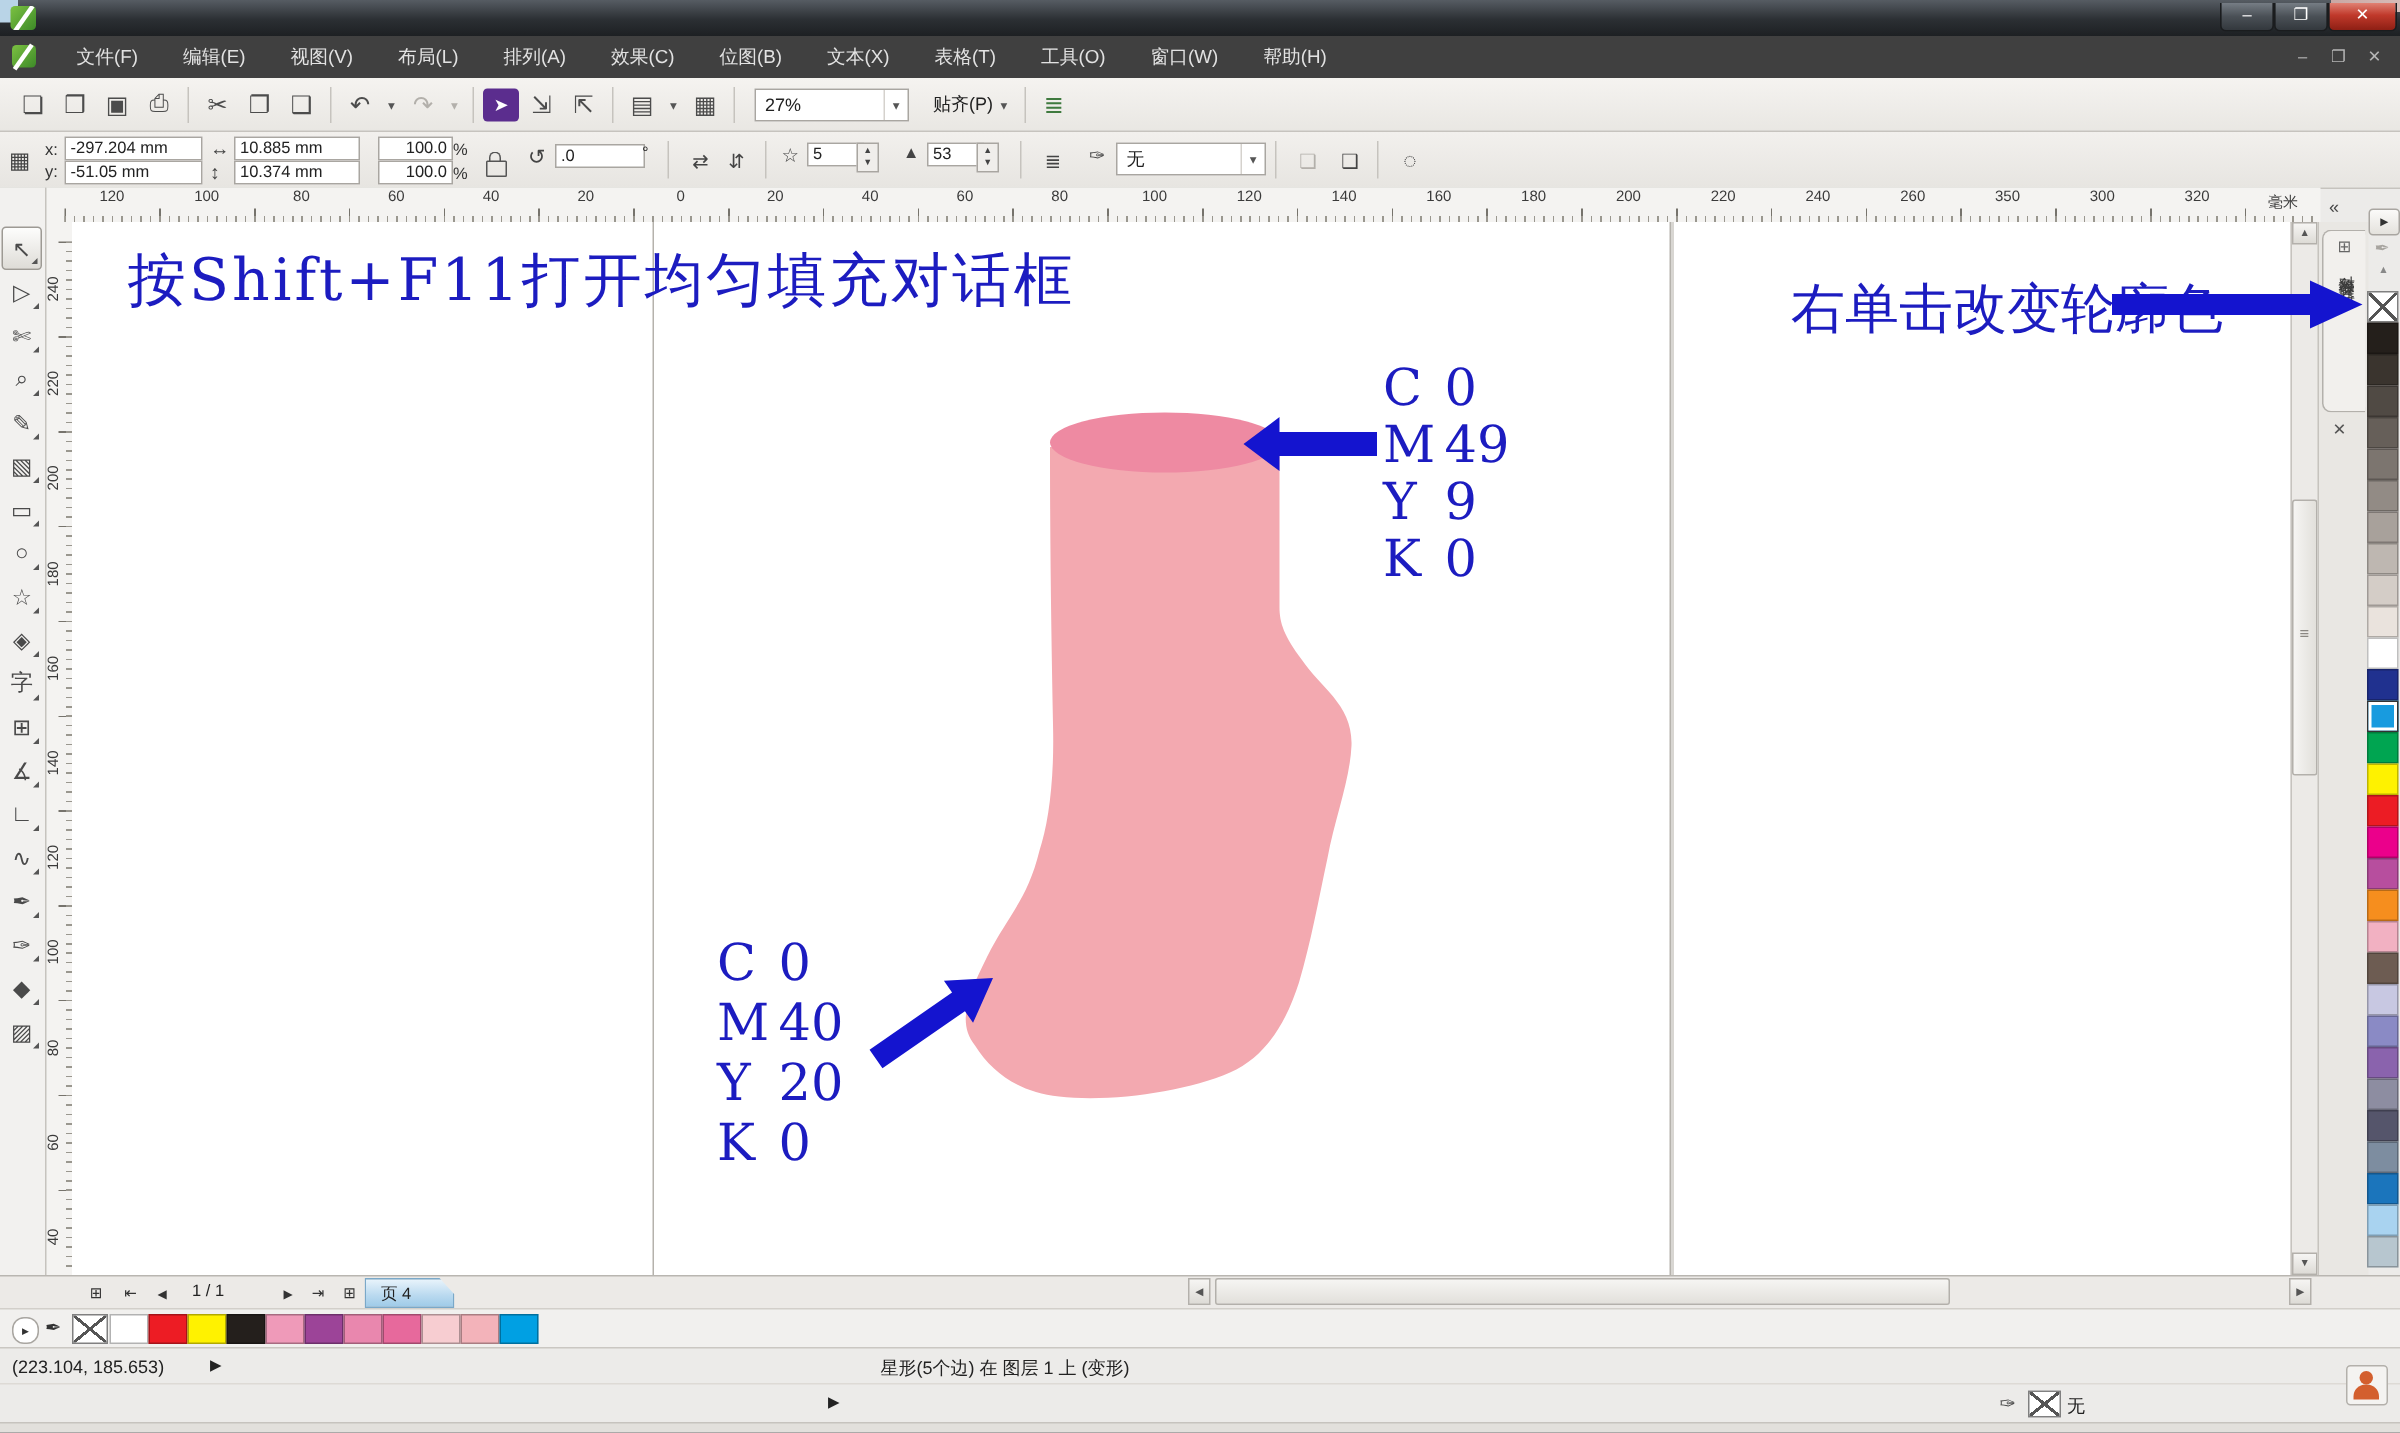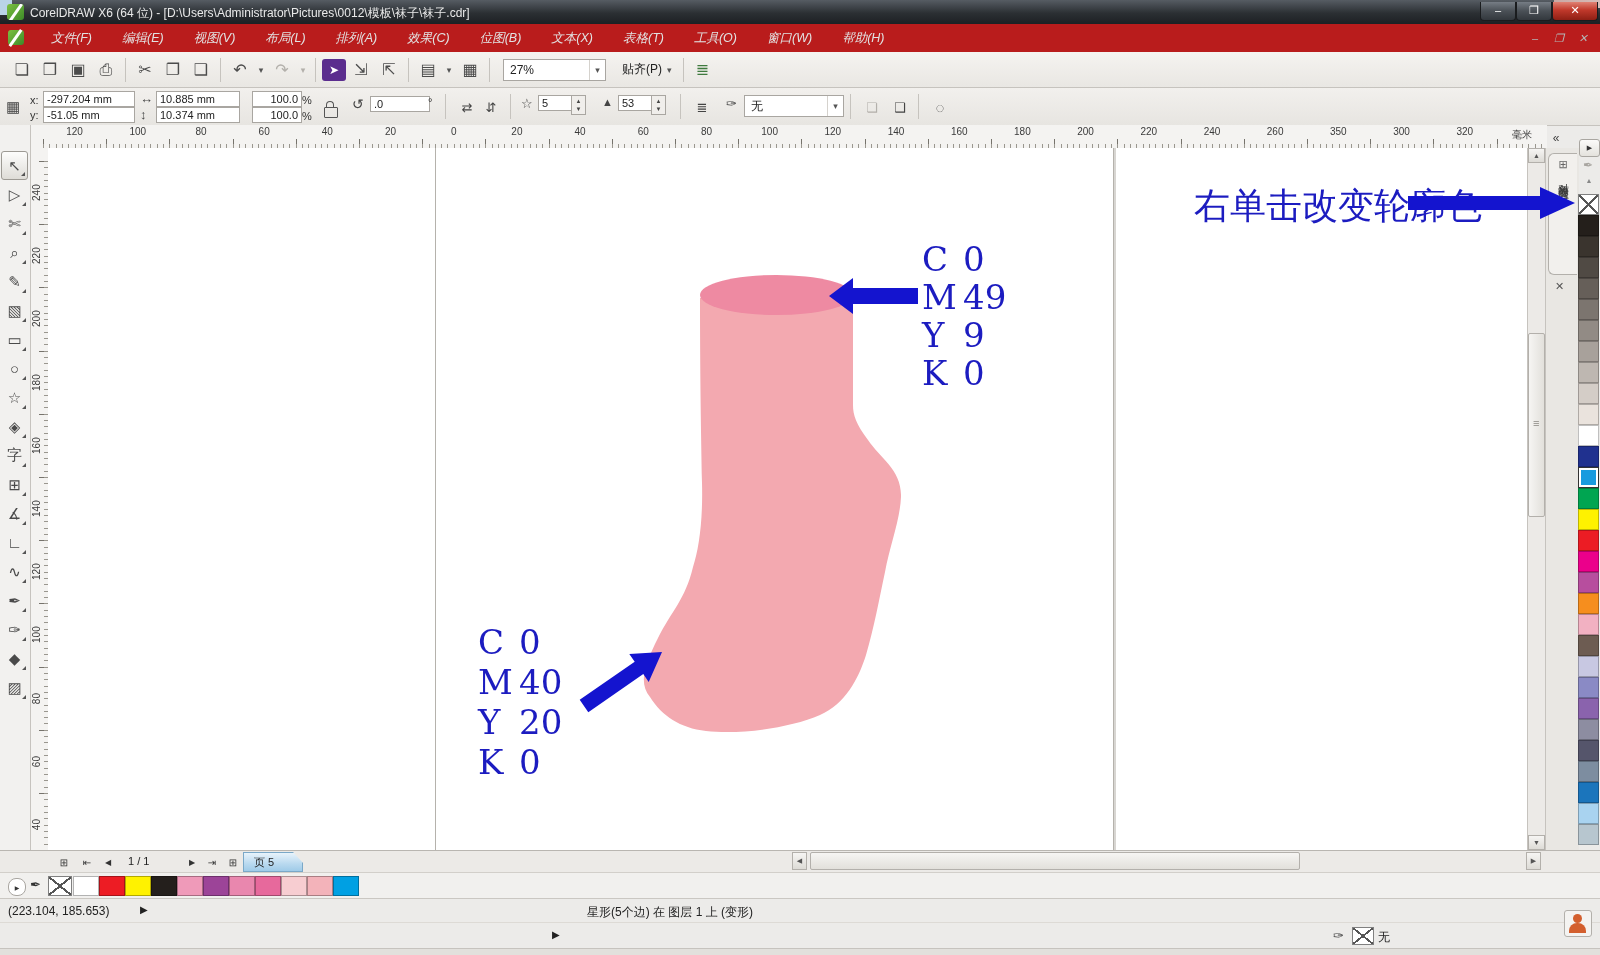--- a/index.html
+++ b/index.html
@@ -13,21 +13,21 @@
   .wp-right{position:absolute;right:0;top:0;width:46px;height:8px;background:linear-gradient(90deg,#c9a8a4,#d7bcb8);}
   .appicon{position:absolute;left:7px;top:4px;width:17px;height:16px;border-radius:3px;
     background:linear-gradient(135deg,#7cc142,#3d8a28);overflow:hidden;}
   .appicon::after{content:"";position:absolute;left:7px;top:-2px;width:3px;height:22px;background:#fff;transform:rotate(35deg);}
   .title-text{position:absolute;left:30px;top:5px;font-size:12px;white-space:nowrap;}
   .winbtn{position:absolute;top:2px;height:18px;border:1px solid #1a1c1e;border-top:none;
     border-radius:0 0 4px 4px;color:#fff;text-align:center;line-height:17px;font-size:11px;
     background:linear-gradient(#767d85,#4a5056 50%,#33383d);}
   .winbtn.close{background:linear-gradient(#e08173,#c0392b 45%,#8e1f14);}
   
-  .menubar{position:absolute;left:0;top:24px;width:1600px;height:28px;background:#b91c1c;color:#e2e2e2;font-style:italic;}
+  .menubar{position:absolute;left:0;top:24px;width:1600px;height:28px;background:#404040;color:#e2e2e2;}
   .appicon-s{position:absolute;left:8px;top:6px;width:16px;height:15px;border-radius:3px;
     background:linear-gradient(135deg,#7cc142,#3d8a28);}
   .appicon-s::after{content:"";position:absolute;left:6px;top:-2px;width:3px;height:20px;background:#fff;transform:rotate(35deg);}
   .menus{position:absolute;left:36px;top:0;height:28px;display:flex;}
   .menu-item{padding:0 15px;line-height:28px;font-size:12.5px;cursor:default;}
   .doc-controls{position:absolute;right:10px;top:0;height:28px;display:flex;gap:10px;color:#b5b5b5;}
   .doc-controls span{line-height:28px;font-size:11px;width:14px;text-align:center;}
   
   .toolbar{position:absolute;left:0;top:52px;width:1600px;height:36px;
     background:linear-gradient(#f5f3f0,#e9e7e3);border-bottom:1px solid #c6c3be;display:flex;align-items:center;padding-left:8px;box-sizing:border-box;}
@@ -163,21 +163,20 @@
 </style>
 </head>
 <body>
 
 <div id="app">
 
   <div class="titlebar">
     <div class="wp-left"></div>
     <div class="wp-right"></div>
     <span class="appicon"></span>
-    <span class="title-text">CorelDRAW X6 (64 位) - [D:\Users\Administrator\Pictures\0012\模板\袜子\袜子.cdr]</span>
     <span class="winbtn" style="left:1480px;width:34px;">–</span>
     <span class="winbtn" style="left:1516px;width:34px;">❐</span>
     <span class="winbtn close" style="left:1552px;width:44px;">✕</span>
   </div>
 
   <div class="menubar">
     <span class="appicon-s"></span>
     <div class="menus">
 
     <span class="menu-item">文件(F)</span>
@@ -378,20 +377,21 @@
          C 874 628, 879 600, 885 572
          C 890 545, 900 520, 901 497
          C 902 470, 880 458, 868 440
          C 856 424, 853 415, 853 405
          L 853 298 Z" fill="#f3a9b0"></path>
     <ellipse cx="776.5" cy="295" rx="76.5" ry="20" fill="#ee8aa2"></ellipse>
     <path d="M918,288 L853,288 L853,278 L829,296 L853,314 L853,304 L918,304 Z" fill="#1414cf"></path>
     <path d="M579.7,699.8 L634.7,661.7 L629.3,653.9 L662,652 L648.7,681.9 L643.3,674.1 L588.3,712.2 Z" fill="#1414cf"></path>
   </svg>
 
+  <div class="annot" style="left:85px;top:160px;font-size:39px;letter-spacing:2px;">按Shift+F11打开均匀填充对话框</div>
   <div class="annot" style="left:1194px;top:182px;font-size:36px;">右单击改变轮廓色</div>
   <div class="abs" style="left:922px;top:240px;">
 
   <div class="cmyk-row">
         <span class="cm-ch">C</span>
         <span>0</span>
       </div>
       <div class="cmyk-row">
         <span class="cm-ch">M</span>
         <span>49</span>
@@ -486,21 +486,21 @@
 
   <div class="navrow">
     <span class="nav-ic" style="left:55px;">⊞</span>
     <span class="nav-ic" style="left:78px;">⇤</span>
     <span class="nav-ic" style="left:99px;font-size:8px;">◀</span>
     <span class="nav-text" style="left:128px;">1 / 1</span>
     <span class="nav-ic" style="left:183px;font-size:8px;">▶</span>
     <span class="nav-ic" style="left:203px;">⇥</span>
     <span class="nav-ic" style="left:224px;">⊞</span>
     <div class="pagetab">
-        <span>页 5</span>
+        <span>页 4</span>
       </div>
   </div>
   <span class="hsbtn" style="left:792px;">◀</span>
   <div class="hthumb"></div>
   <span class="hsbtn" style="left:1526px;">▶</span>
 
   <div class="docpal">
     <span class="docpal-flyout">▶</span>
     <span class="docpal-eye">✒</span>
     <span class="docpal-x xswatch"></span>

